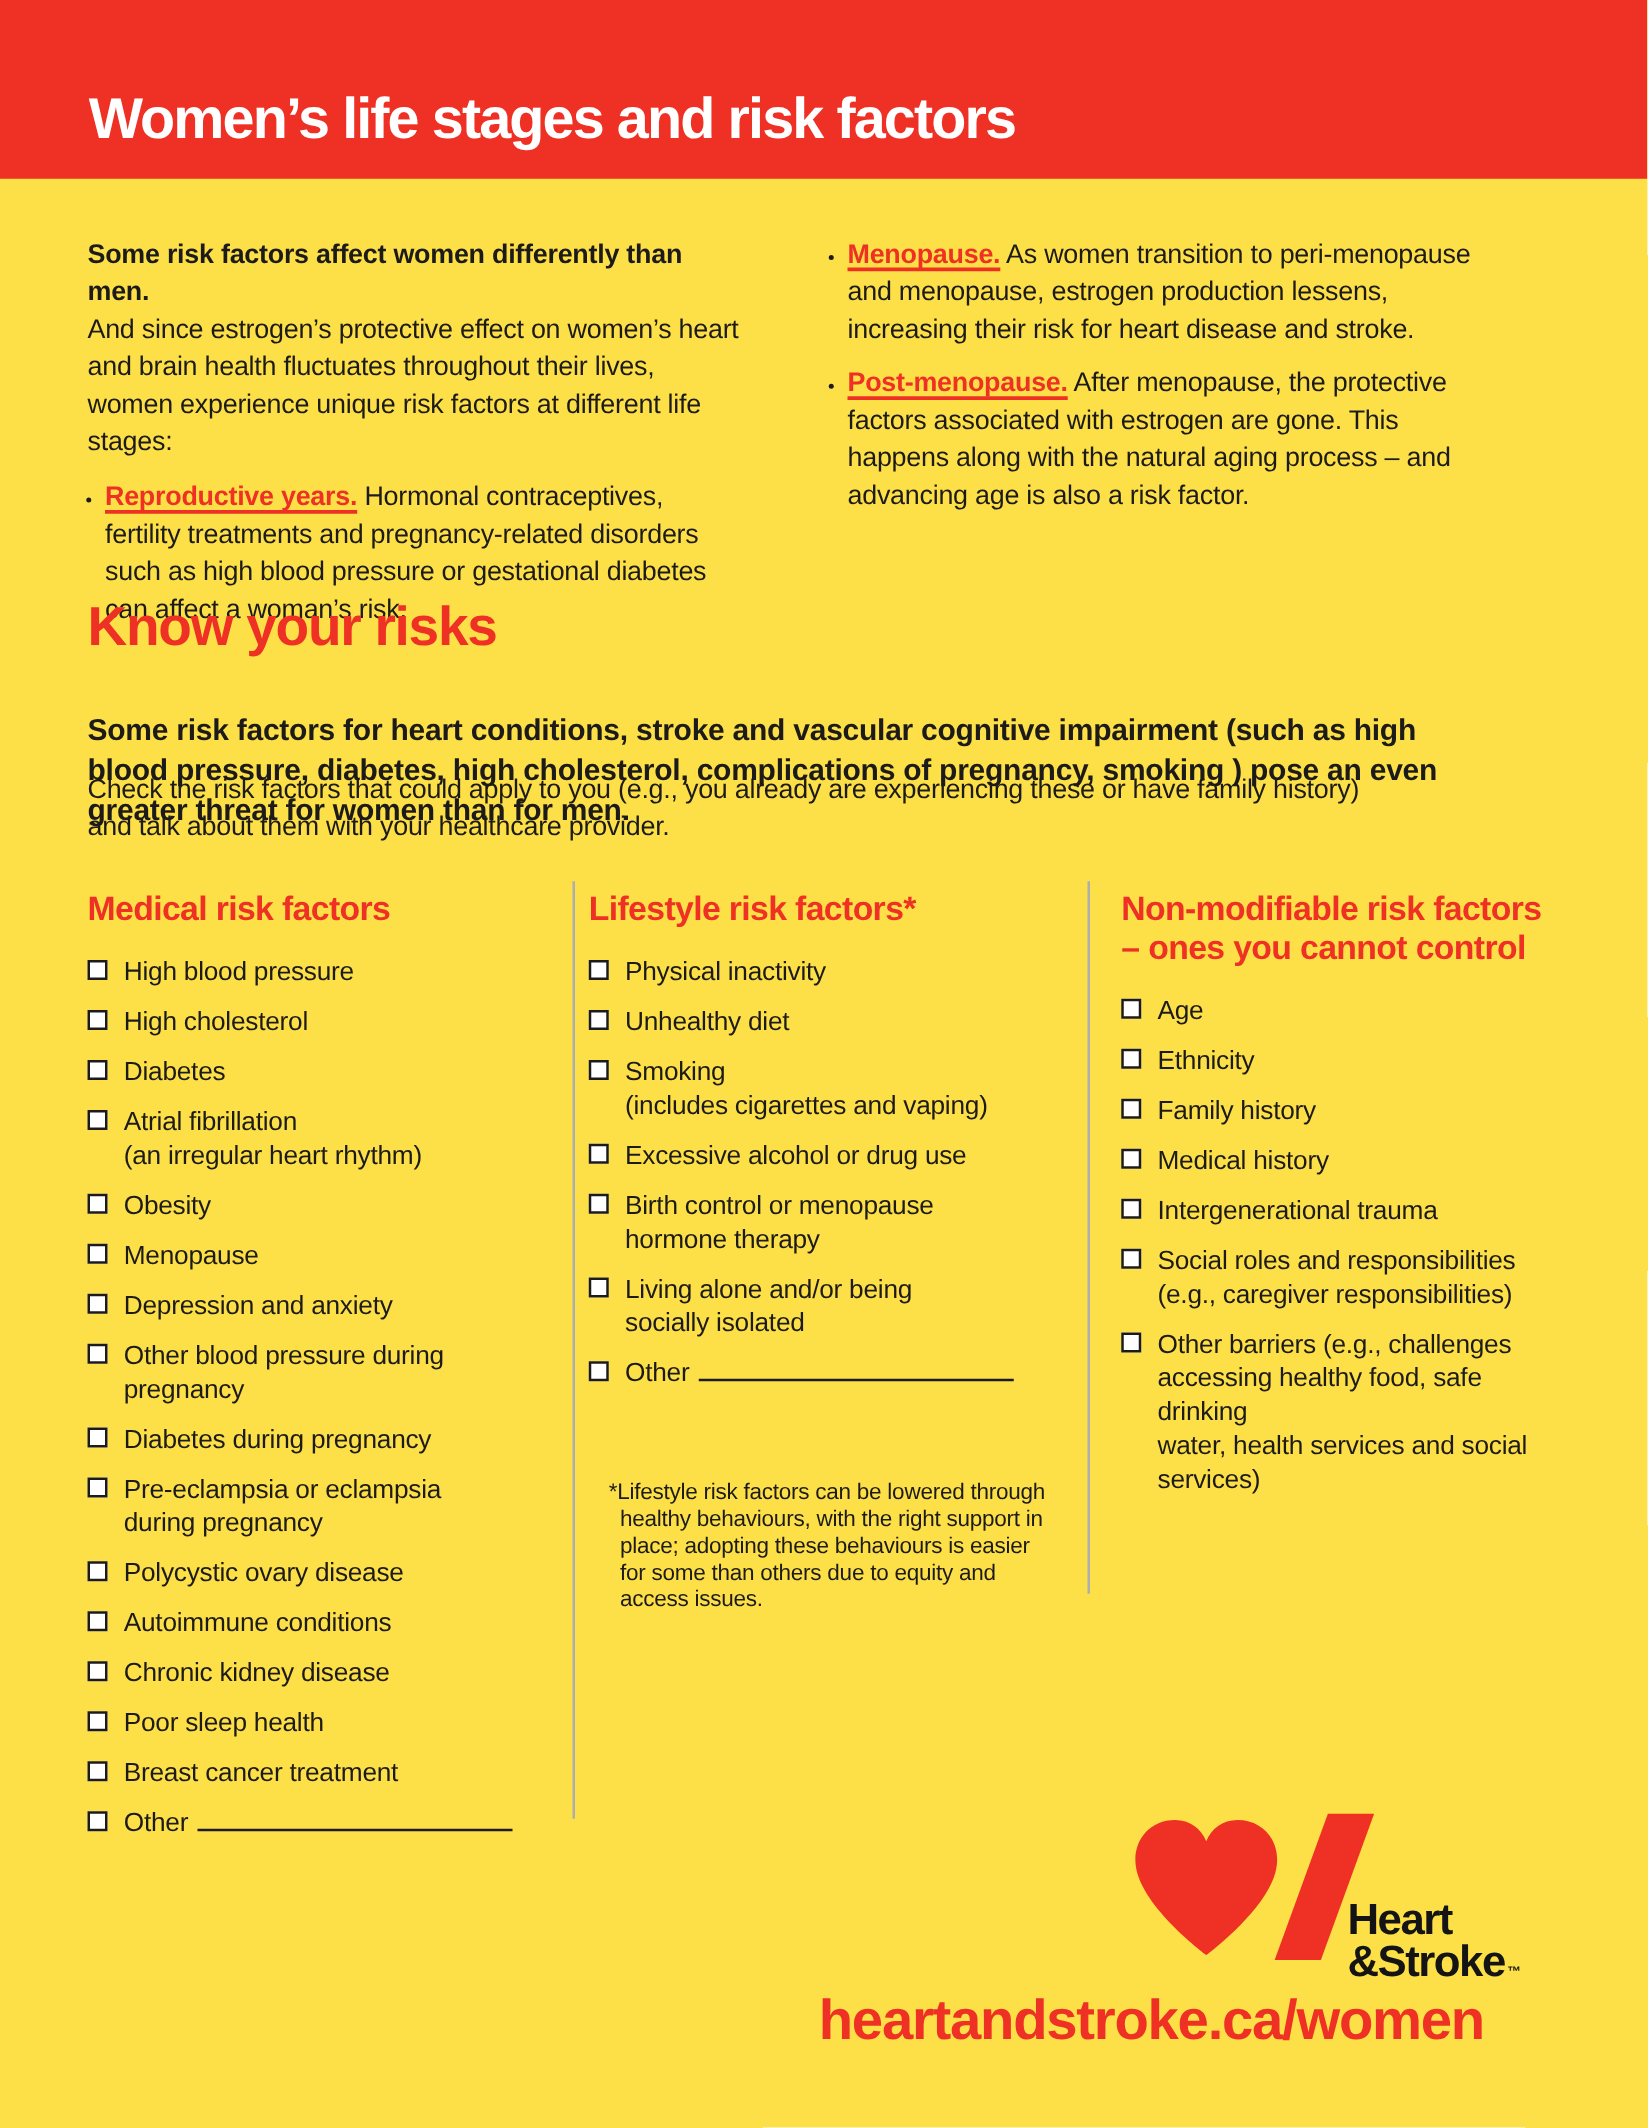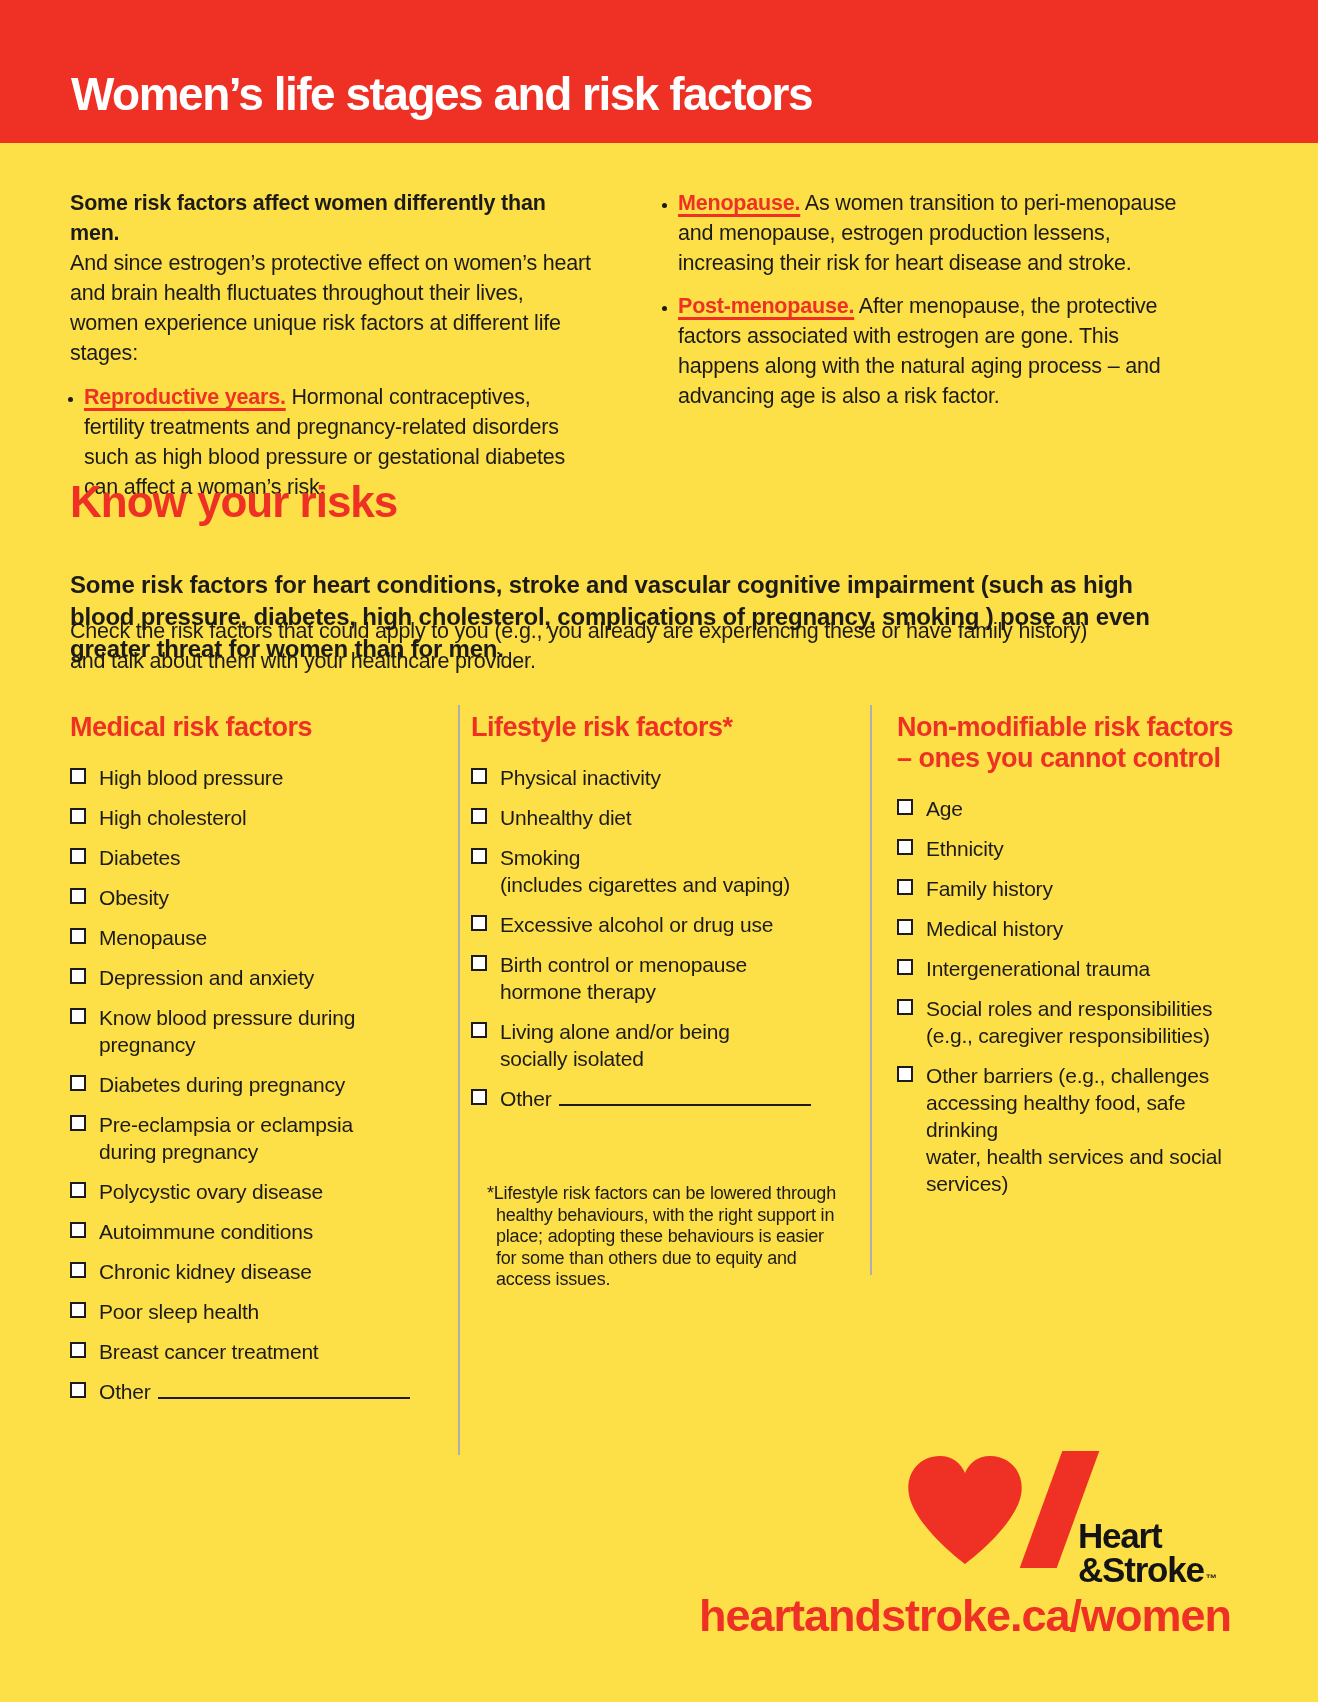--- a/index.html
+++ b/index.html
@@ -151,21 +151,21 @@
     letter-spacing: -1.2px;
     color: #141414;
   }
   .logo-text span { display: block; }
   .logo-text .line2 { display: flex; align-items: flex-end; }
   .tm { font-size: 11px; letter-spacing: 0; margin-left: 2px; line-height: 18px; }
   .url {
     position: absolute;
     left: 655px; top: 1590px;
     width: 620px;
-    text-align: center;
+    text-align: left;
     font-size: 45px;
     font-weight: bold;
     letter-spacing: -1px;
     color: #EE3124;
     white-space: nowrap;
   }
 </style>
 </head>
 <body>
 
@@ -218,33 +218,37 @@
     <div class="row">
       <span class="box"></span>
       <span class="txt"><span class="lbl">High cholesterol</span></span>
     </div>
     <div class="row">
       <span class="box"></span>
       <span class="txt"><span class="lbl">Diabetes</span></span>
     </div>
     <div class="row">
       <span class="box"></span>
+      <span class="txt"><span class="lbl">Atrial fibrillation</span><span class="sub">(an irregular heart rhythm)</span></span>
+    </div>
+    <div class="row">
+      <span class="box"></span>
       <span class="txt"><span class="lbl">Obesity</span></span>
     </div>
     <div class="row">
       <span class="box"></span>
       <span class="txt"><span class="lbl">Menopause</span></span>
     </div>
     <div class="row">
       <span class="box"></span>
       <span class="txt"><span class="lbl">Depression and anxiety</span></span>
     </div>
     <div class="row">
       <span class="box"></span>
-      <span class="txt"><span class="lbl">Know blood pressure during pregnancy</span></span>
+      <span class="txt"><span class="lbl">Other blood pressure during pregnancy</span></span>
     </div>
     <div class="row">
       <span class="box"></span>
       <span class="txt"><span class="lbl">Diabetes during pregnancy</span></span>
     </div>
     <div class="row">
       <span class="box"></span>
       <span class="txt"><span class="lbl">Pre-eclampsia or eclampsia</span><span class="sub">during pregnancy</span></span>
     </div>
     <div class="row">

